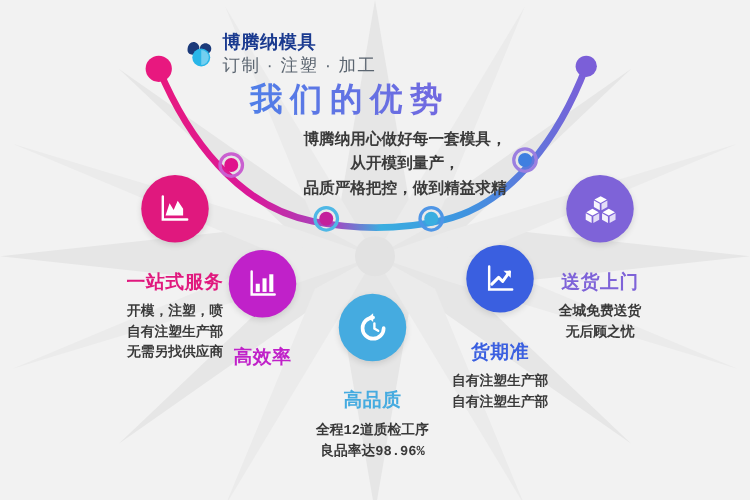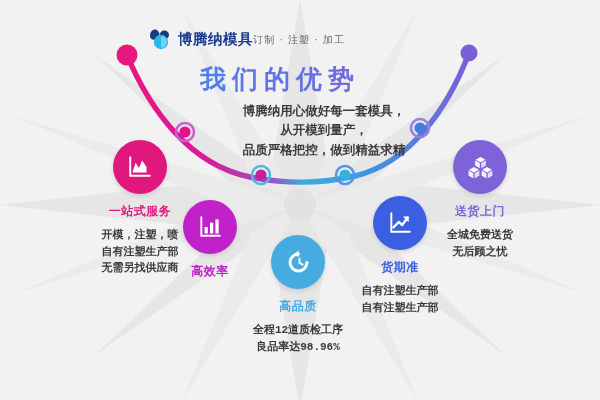--- a/index.html
+++ b/index.html
@@ -11,24 +11,24 @@
   }
   #stage{position:absolute;inset:0;width:600px;height:400px;}
   .layer{position:absolute;inset:0;width:600px;height:400px;}
   #bg-star{z-index:1;}
   #curve{z-index:2;}
   #content{z-index:3;}
 
   
   .logo{position:absolute;left:147px;top:27px;display:flex;align-items:center;gap:5px;}
   .logo-mark{width:26px;height:24px;position:relative;flex:none;}
-  .logo-text{display:flex;flex-direction:row;line-height:1;}
+  .logo-text{display:flex;flex-direction:column;line-height:1;}
   .logo-name{font-size:14.5px;font-weight:bold;color:#1a3a8f;letter-spacing:.5px;
     font-family:"Liberation Sans","DejaVu Sans",sans-serif;}
-  .logo-sub{font-size:10px;color:#5b6570;letter-spacing:1.2px;margin-top:3px;}
+  .logo-sub{font-size:14px;color:#5b6570;letter-spacing:1.2px;margin-top:3px;}
 
   
   .headline{
     position:absolute;left:0;top:62px;width:560px;text-align:center;
     font-size:26px;font-weight:bold;letter-spacing:6px;
     background:linear-gradient(90deg,#3a7fe0 0%,#4f7fe8 35%,#7a63de 70%,#8b5fd8 100%);
     -webkit-background-clip:text;background-clip:text;color:transparent;
     -webkit-text-fill-color:transparent;
   }
   .intro{
@@ -40,21 +40,21 @@
 
   
   .feature{position:absolute;text-align:center;}
   .fe-icon{
     width:54px;height:54px;border-radius:50%;margin:0 auto;
     display:flex;align-items:center;justify-content:center;
     box-shadow:0 2px 5px rgba(0,0,0,.12);
   }
   .fe-icon svg{display:block;}
   .fe-title{
-    margin-top:9px;font-size:12px;font-weight:bold;letter-spacing:.5px;
+    margin-top:22px;font-size:15px;font-weight:bold;letter-spacing:.5px;
     font-family:"Liberation Serif","DejaVu Serif",serif;
   }
   .fe-body{
     margin-top:7px;font-size:11px;color:#3a3a3a;line-height:1.5;
     font-family:Liberation Mono, monospace;font-weight:bold;
     white-space:nowrap;
   }
   .fe-body div{white-space:nowrap;}
 </style>
 </head>

